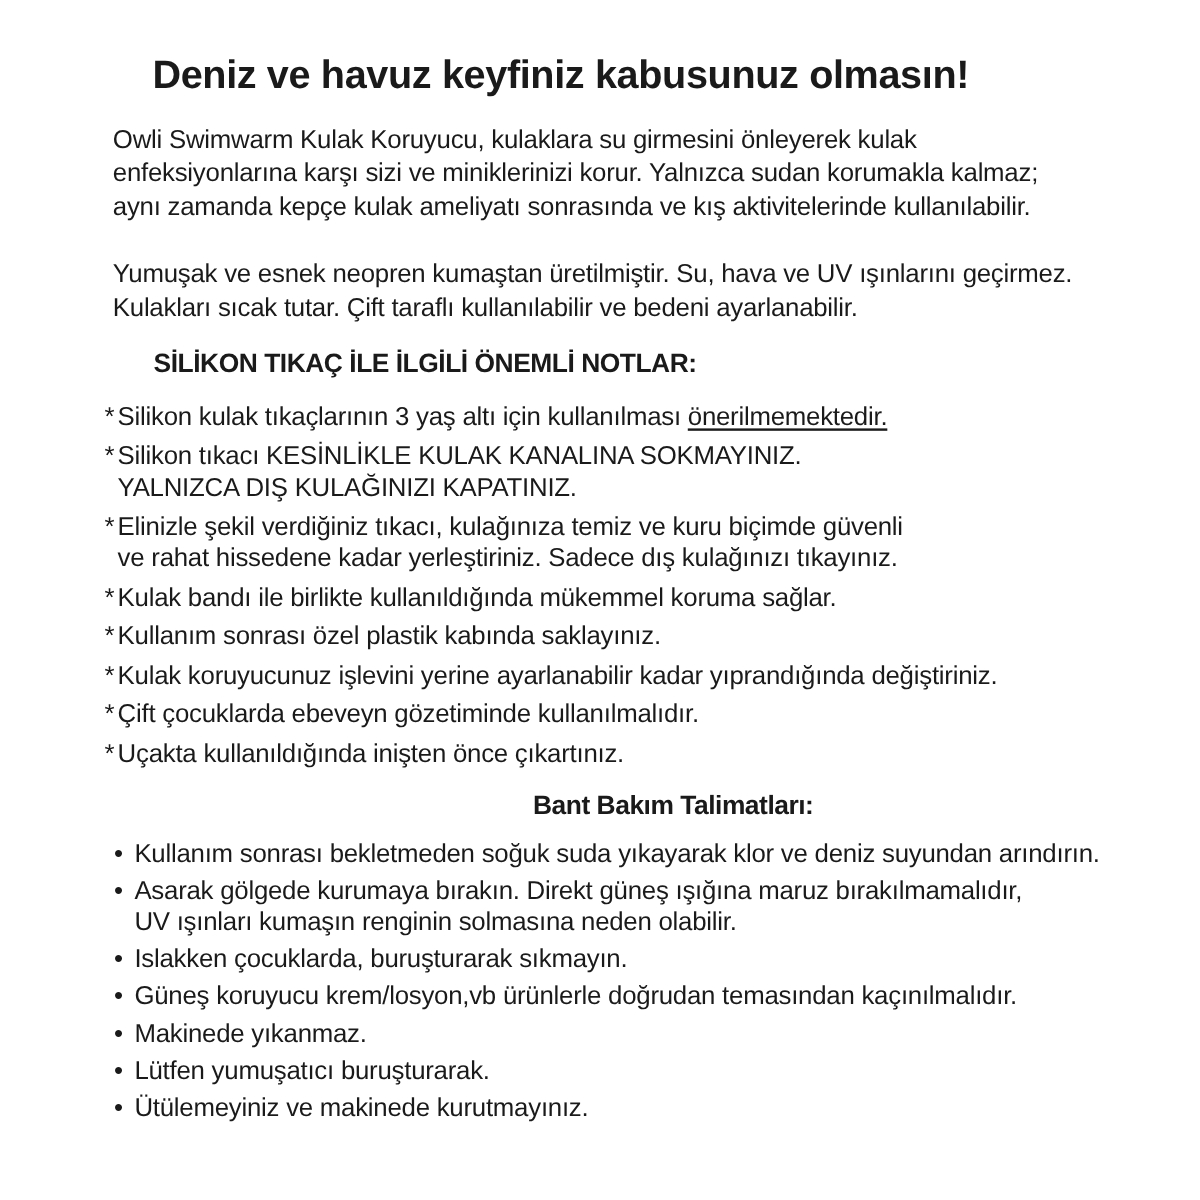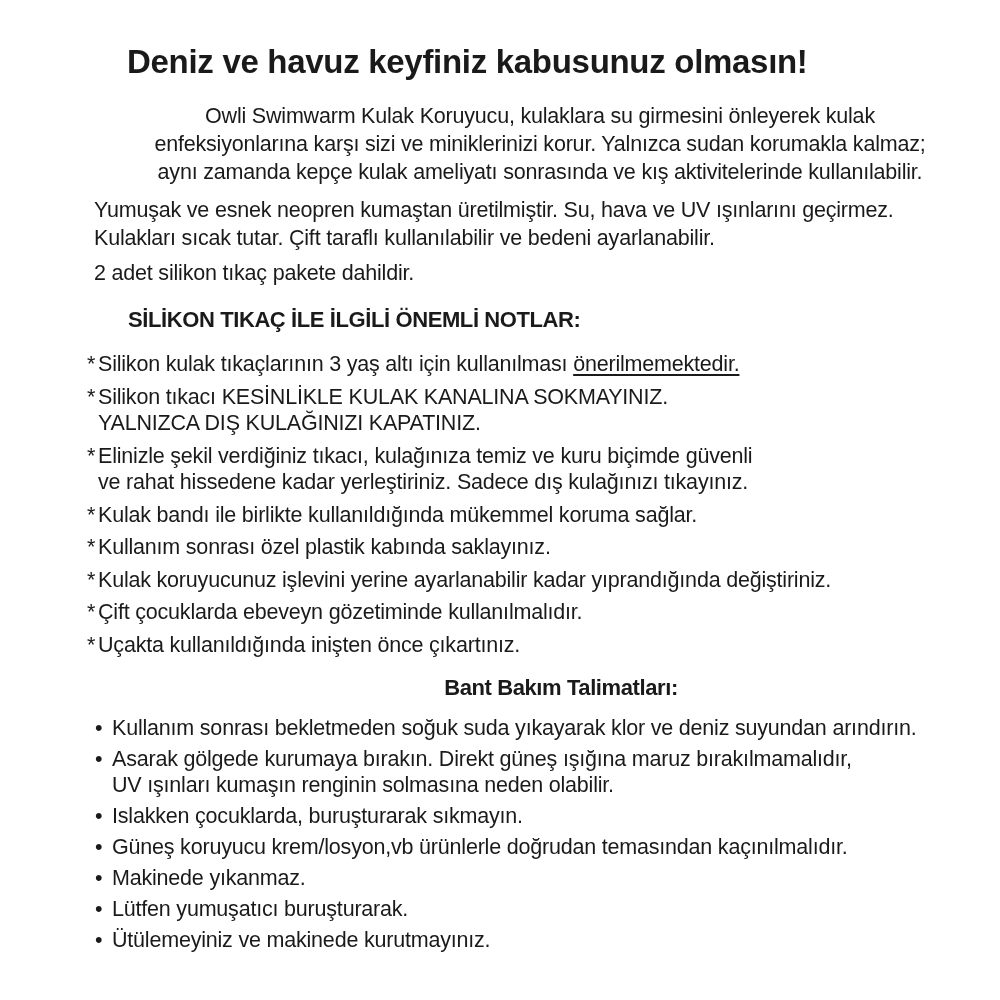--- a/index.html
+++ b/index.html
@@ -22,22 +22,22 @@
     white-space: nowrap;
   }
 
   .intro p {
     font-size: 21.5px;
     line-height: 28px;
     letter-spacing: -0.2px;
     margin: 0 14px 0 94px;
     white-space: pre-line;
   }
-  #intro-p1 { margin-top: 20px; text-align: center; }
-  #intro-p2 { margin-top: 10px; }
+  #intro-p1 { margin-top: 20px; }
+  #intro-p2 { margin-top: 28px; }
   #intro-p3 { margin-top: 7px; }
 
   .section-heading {
     font-size: 22px;
     font-weight: 700;
     line-height: 36px;
     letter-spacing: -0.4px;
     white-space: nowrap;
   }
   #h-silicone { margin: 15px 0 0 128px; }
@@ -77,21 +77,20 @@
 <div class="page">
 
   <h1 class="title">Deniz ve havuz keyfiniz kabusunuz olmasın!</h1>
 
   <div class="intro">
     <p id="intro-p1">Owli Swimwarm Kulak Koruyucu, kulaklara su girmesini önleyerek kulak
 enfeksiyonlarına karşı sizi ve miniklerinizi korur. Yalnızca sudan korumakla kalmaz;
 aynı zamanda kepçe kulak ameliyatı sonrasında ve kış aktivitelerinde kullanılabilir.</p>
     <p id="intro-p2">Yumuşak ve esnek neopren kumaştan üretilmiştir. Su, hava ve UV ışınlarını geçirmez.
 Kulakları sıcak tutar. Çift taraflı kullanılabilir ve bedeni ayarlanabilir.</p>
-    <p id="intro-p3">2 adet silikon tıkaç pakete dahildir.</p>
   </div>
 
   <h2 class="section-heading" id="h-silicone">SİLİKON TIKAÇ İLE İLGİLİ ÖNEMLİ NOTLAR:</h2>
 
   <ul class="notes">
     <li>
       <span class="marker">*</span>
       <span class="txt"><span>Silikon kulak tıkaçlarının 3 yaş altı için kullanılması </span><span class="und">önerilmemektedir.</span></span>
     </li>
     <li>

